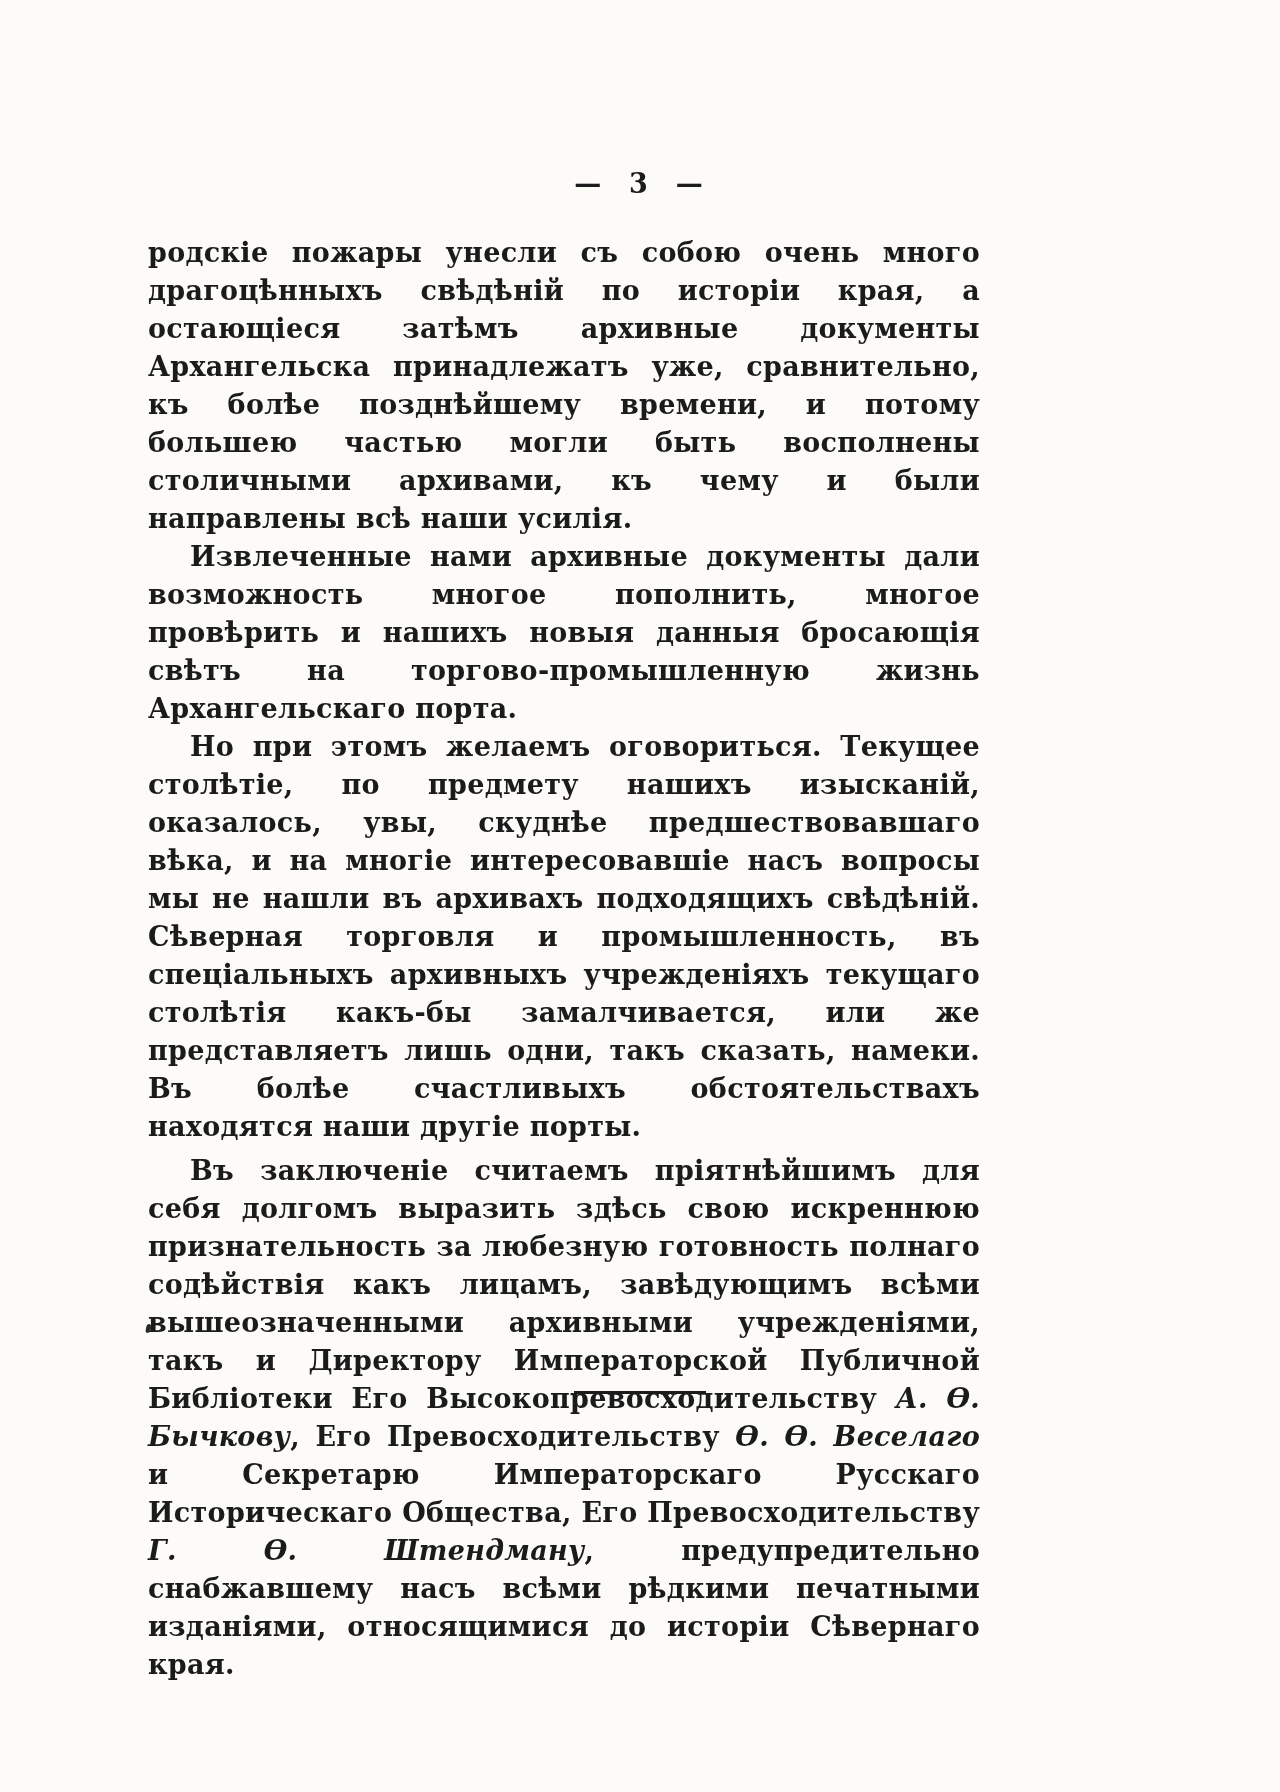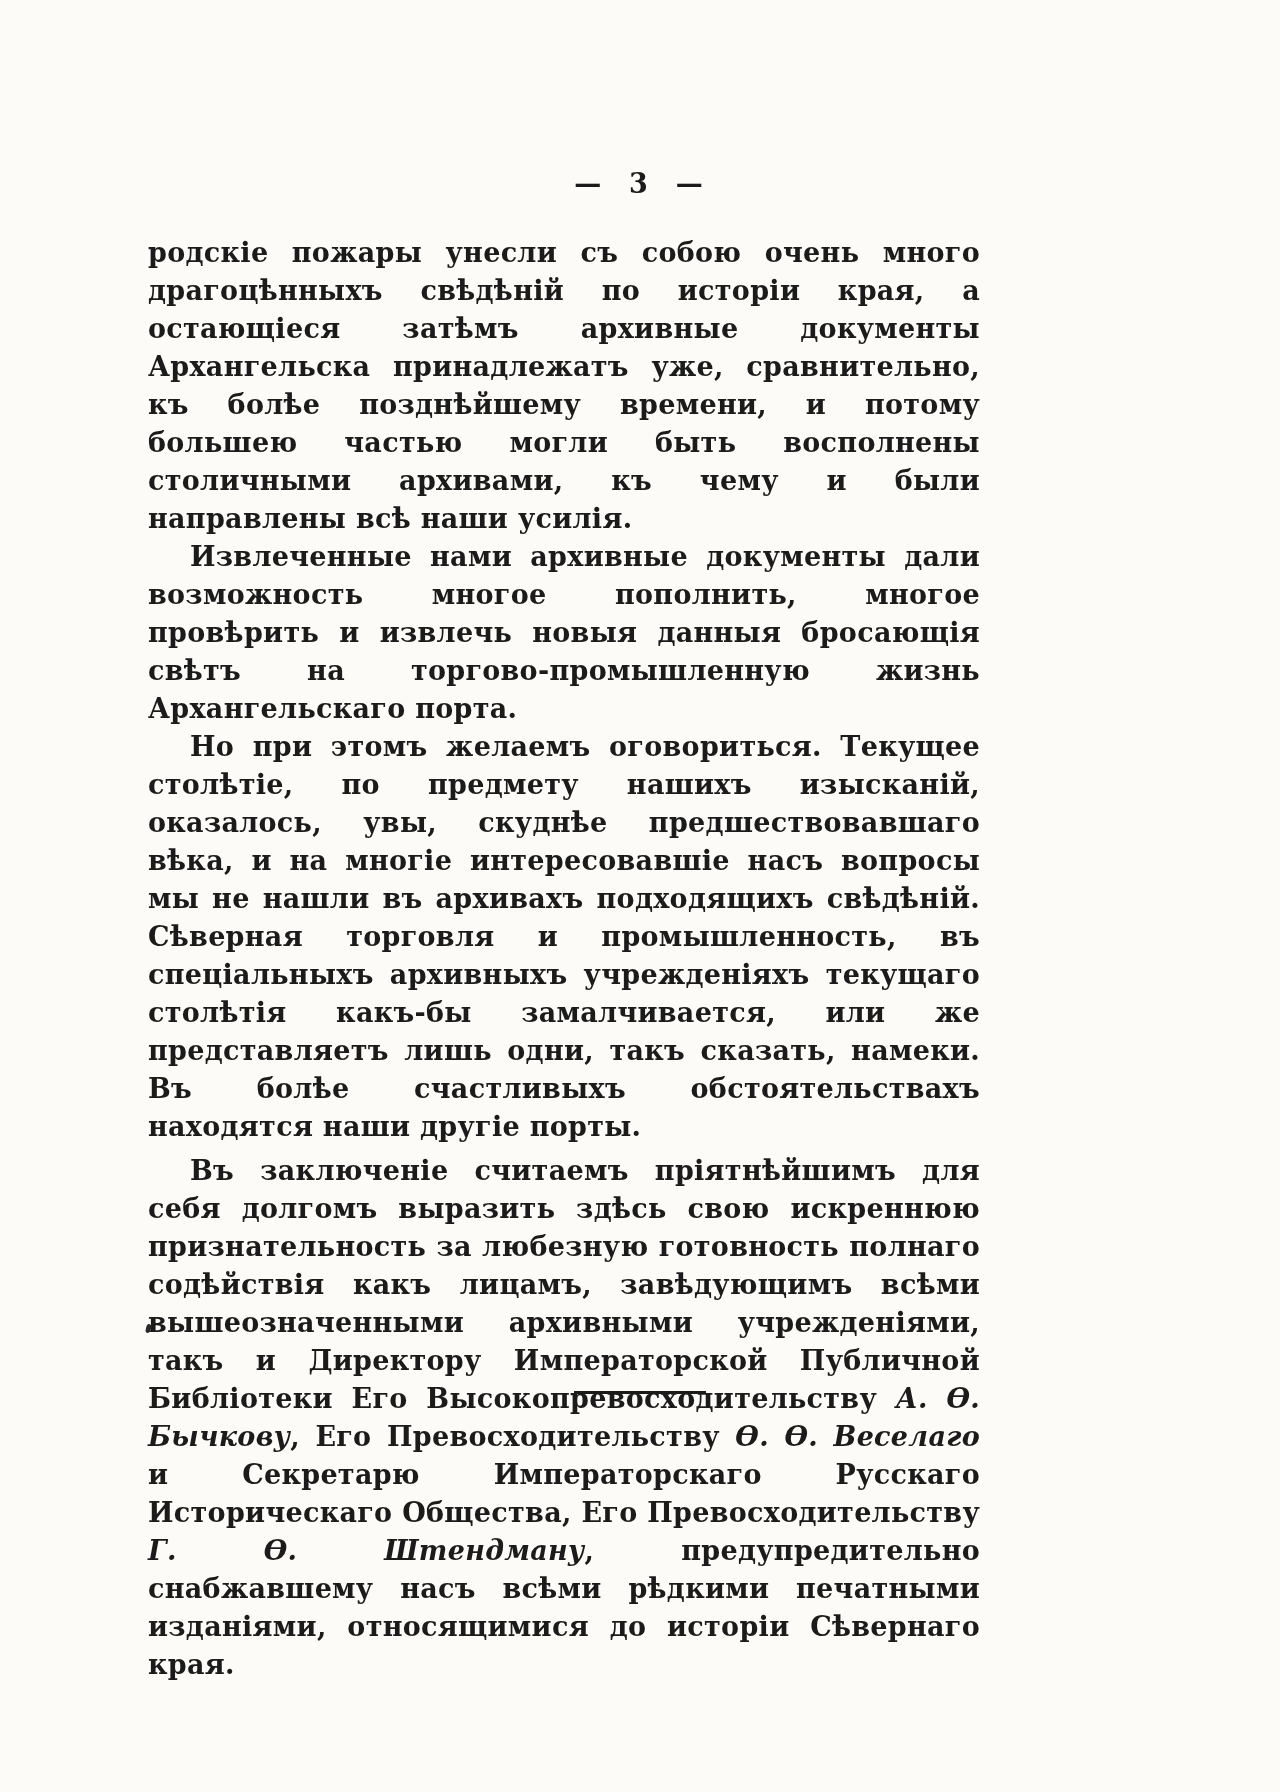--- a/index.html
+++ b/index.html
@@ -76,21 +76,21 @@
 <body>
 
 <div class="page">
 
   <div class="page-number">—  3  —</div>
 
   <div class="text-block">
 
     <p class="no-indent">родскіе пожары унесли съ собою очень много драгоцѣнныхъ свѣдѣній по исторіи края, а остающіеся затѣмъ архивные документы Архангельска принадлежатъ уже, сравнительно, къ болѣе позднѣйшему времени, и потому большею частью могли быть восполнены столичными архивами, къ чему и были направлены всѣ наши усилія.</p>
 
-    <p>Извлеченные нами архивные документы дали возможность многое пополнить, многое провѣрить и извлечь новыя данныя бросающія свѣтъ на торгово-промышленную жизнь Архангельскаго порта.</p>
+    <p>Извлеченные нами архивные документы дали возможность многое пополнить, многое провѣрить и нашихъ новыя данныя бросающія свѣтъ на торгово-промышленную жизнь Архангельскаго порта.</p>
 
     <p>Но при этомъ желаемъ оговориться. Текущее столѣтіе, по предмету нашихъ изысканій, оказалось, увы, скуднѣе предшествовавшаго вѣка, и на многіе интересовавшіе насъ вопросы мы не нашли въ архивахъ подходящихъ свѣдѣній. Сѣверная торговля и промышленность, въ спеціальныхъ архивныхъ учрежденіяхъ текущаго столѣтія какъ-бы замалчивается, или же представляетъ лишь одни, такъ сказать, намеки. Въ болѣе счастливыхъ обстоятельствахъ находятся наши другіе порты.</p>
 
     <p class="closing"><span>Въ заключеніе считаемъ пріятнѣйшимъ для себя долгомъ выразить здѣсь свою искреннюю признательность за любезную готовность полнаго содѣйствія какъ лицамъ, завѣдующимъ всѣми вышеозначенными архивными учрежденіями, такъ и Директору Императорской Публичной Библіотеки Его Высокопревосходительству </span><span class="italic">А. Ѳ. Бычкову</span><span>, Его Превосходительству </span><span class="italic">Ѳ. Ѳ. Веселаго</span><span> и Секретарю Императорскаго Русскаго Историческаго Общества, Его Превосходительству </span><span class="italic">Г. Ѳ. Штендману</span><span>, предупредительно снабжавшему насъ всѣми рѣдкими печатными изданіями, относящимися до исторіи Сѣвернаго края.</span></p>
 
   </div>
 
   <div class="ink-speck"></div>
 
   <hr class="end-rule">

